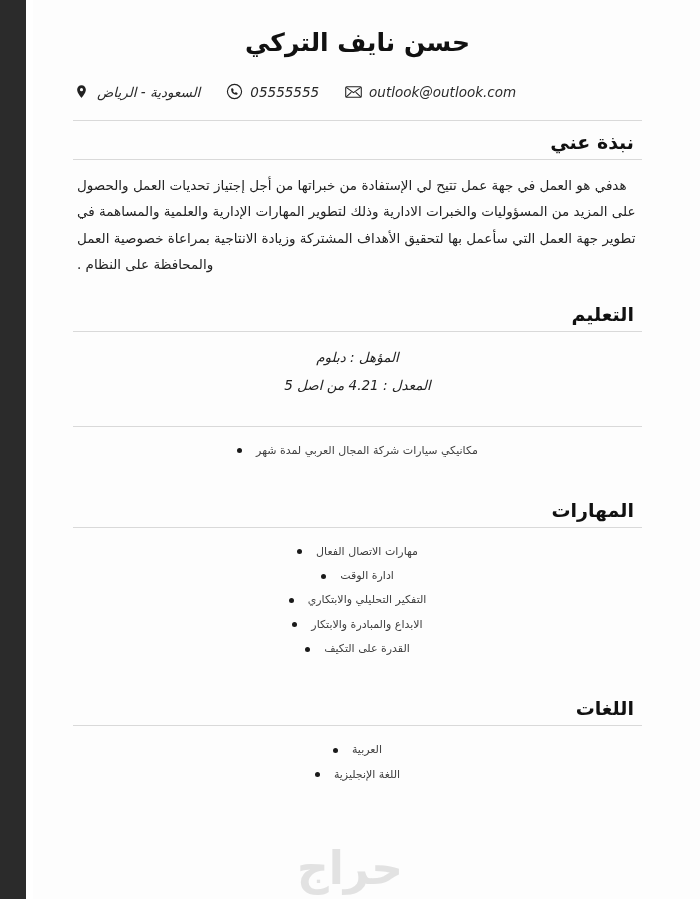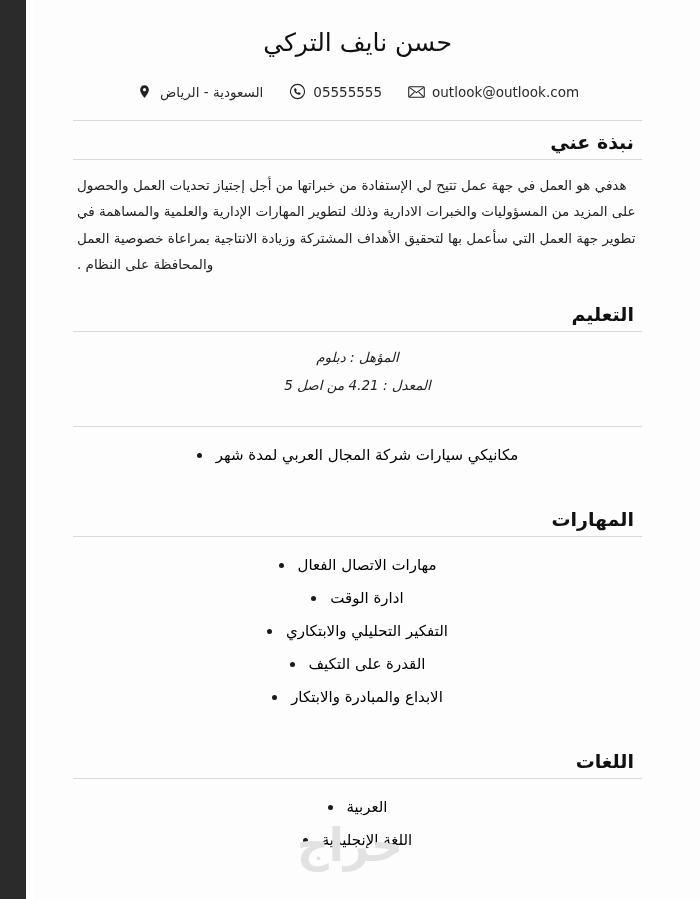--- a/index.html
+++ b/index.html
@@ -45,35 +45,35 @@
     bottom: 0;
     padding: 0 58px 0 40px;
     box-sizing: border-box;
     direction: rtl;
     text-align: right;
   }
 
   .name {
     text-align: center;
     font-size: 25px;
-    font-weight: normal;
+    font-weight: bold;
     color: #111;
     margin-top: 28px;
     letter-spacing: 0px;
   }
 
   .contact-row {
     display: flex;
     flex-direction: row-reverse;
-    justify-content: center;
     align-items: center;
     gap: 26px;
     margin-top: 26px;
     font-size: 13px;
     color: #2a2a2a;
+    font-style: italic;
   }
   .contact-item {
     display: flex;
     flex-direction: row-reverse;
     align-items: center;
     gap: 7px;
     white-space: nowrap;
   }
   .contact-item .label { font-size: 13.5px; }
   .icon {
@@ -121,22 +121,22 @@
     line-height: 2.05;
     color: #232323;
     text-align: center;
     font-style: italic;
   }
 
   ul.bullets {
     list-style: none;
     margin: 0;
     padding: 0;
-    font-size: 15px;
-    color: #000000;
+    font-size: 11px;
+    color: #404040;
   }
   ul.bullets li {
     position: relative;
     line-height: 2.2;
     text-align: center;
     padding-right: 0;
   }
   ul.bullets li .bullet {
     display: inline-block;
     width: 5px;
@@ -151,21 +151,21 @@
     vertical-align: middle;
   }
 
   .spacer-lg { height: 26px; }
   .spacer-md { height: 16px; }
 
   .watermark {
     position: absolute;
     left: 0;
     right: 0;
-    bottom: 29px;
+    bottom: 6px;
     text-align: center;
     font-size: 44px;
     font-weight: bold;
     color: #e2e2e2;
     letter-spacing: 2px;
     user-select: none;
     direction: rtl;
   }
   .wm-inner {
     display: inline-block;
@@ -245,22 +245,22 @@
 
     <div class="spacer-lg"></div>
 
     <div class="section">
       <div class="section-title">المهارات</div>
       <div class="section-rule"></div>
       <ul class="bullets">
         <li><span class="li-text">مهارات الاتصال الفعال</span><span class="bullet"></span></li>
         <li><span class="li-text">ادارة الوقت</span><span class="bullet"></span></li>
         <li><span class="li-text">التفكير التحليلي والابتكاري</span><span class="bullet"></span></li>
+        <li><span class="li-text">الابداع والمبادرة والابتكار</span><span class="bullet"></span></li>
         <li><span class="li-text">القدرة على التكيف</span><span class="bullet"></span></li>
-        <li><span class="li-text">الابداع والمبادرة والابتكار</span><span class="bullet"></span></li>
       </ul>
     </div>
 
     <div class="spacer-lg"></div>
 
     <div class="section">
       <div class="section-title">اللغات</div>
       <div class="section-rule"></div>
       <ul class="bullets">
         <li><span class="li-text">العربية</span><span class="bullet"></span></li>

